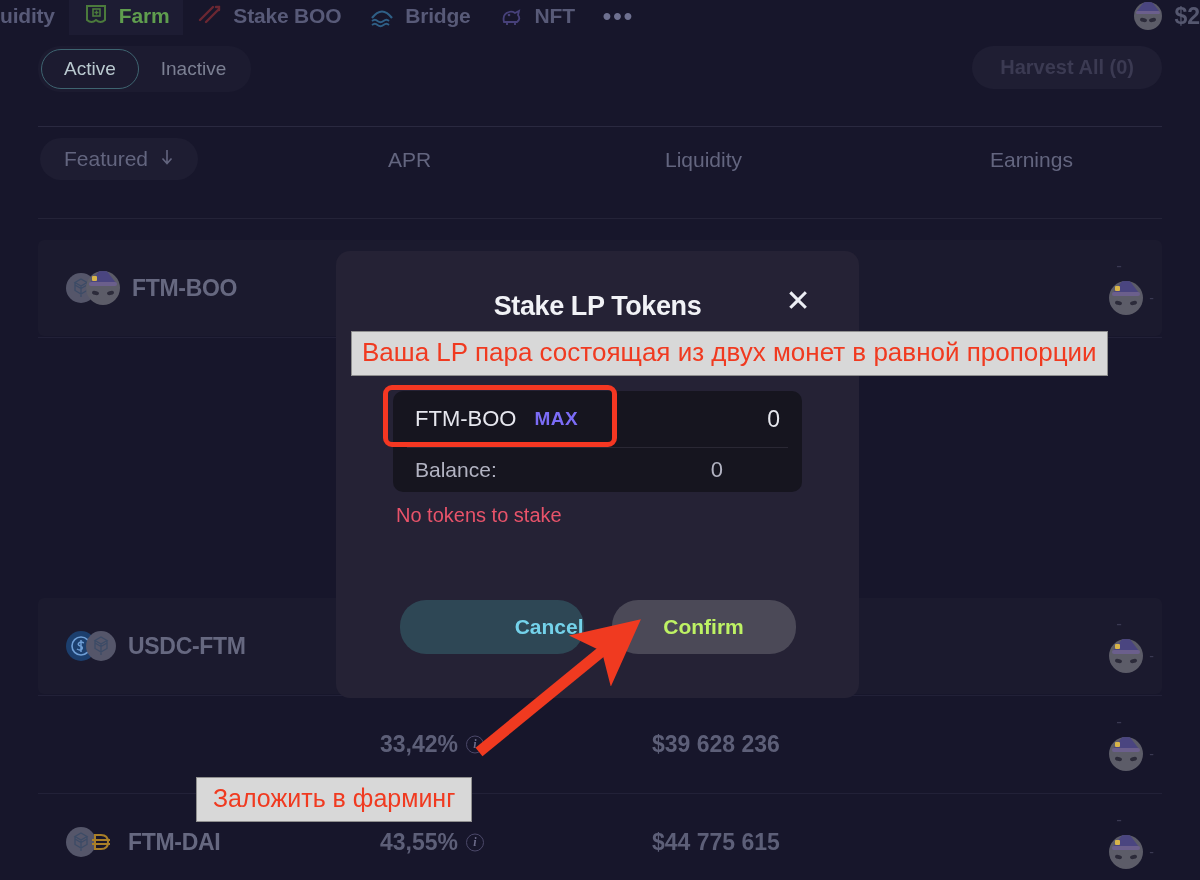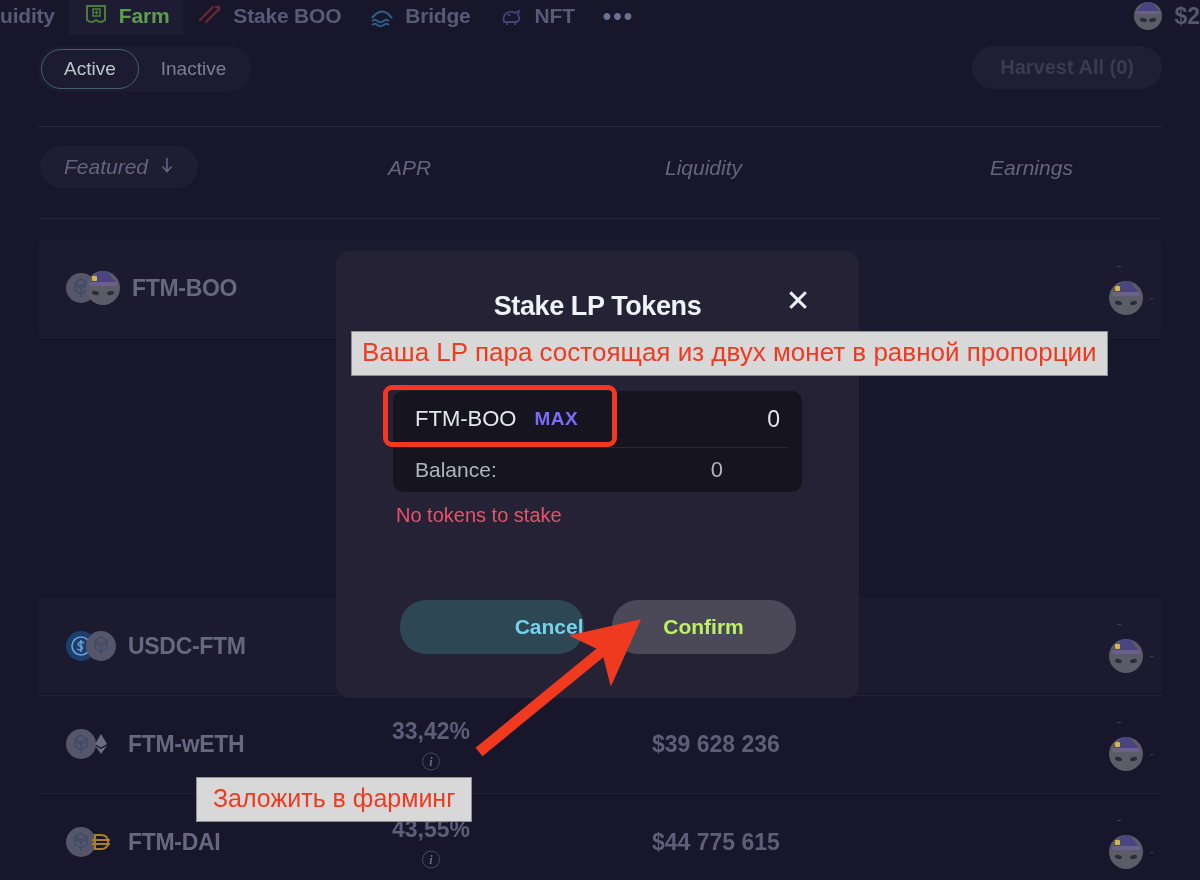--- a/index.html
+++ b/index.html
@@ -52,21 +52,21 @@
     padding: 10px 28px; border-radius: 22px;
     background: #1f1e33; color: #3b3a52;
     font-size: 20px; font-weight: 700; white-space: nowrap;
   }
 
   
   .thead-line {
     position: absolute; left: 38px; top: 126px; width: 1124px; height: 1px;
     background: #2a2940;
   }
-  .thead { position: absolute; left: 0; top: 146px; width: 1084px; height: 50px; font-style: italic; }
+  .thead { position: absolute; left: 0; top: 138px; width: 1084px; height: 50px; }
   .th {
     position: absolute; color: #63657f; font-size: 21px; white-space: nowrap;
   }
   .th.featured {
     left: 40px; top: 0; display: flex; align-items: center; gap: 12px;
     background: #1e1d32; border-radius: 22px; padding: 9px 24px;
   }
   .th.apr { left: 388px; top: 10px; }
   .th.liq { left: 665px; top: 10px; }
   .th.earn { left: 990px; top: 10px; }
@@ -93,23 +93,23 @@
     width: 30px; height: 30px; border-radius: 50%;
     display: flex; align-items: center; justify-content: center;
     position: relative; flex: none;
   }
   .coin.second { margin-left: -10px; }
   .pair-name {
     margin-left: 12px; color: #666880; font-size: 23px; font-weight: 700;
     white-space: nowrap; letter-spacing: -0.3px;
   }
   .apr-cell {
-    position: absolute; left: 392px; top: 50%; transform: translateY(-50%);
+    position: absolute; left: 380px; top: 50%; transform: translateY(-50%);
     color: #5d5f78; font-size: 23px; font-weight: 700;
-    display: flex; align-items: center; gap: 8px; white-space: nowrap; flex-direction: column;
+    display: flex; align-items: center; gap: 8px; white-space: nowrap;
   }
   .info-i {
     width: 18px; height: 18px; border-radius: 50%;
     border: 1px solid #4b4869; color: #6b6a88;
     font-size: 12px; display: flex; align-items: center; justify-content: center;
     font-style: italic; font-family: "Liberation Serif", serif;
   }
   .liq-cell {
     position: absolute; left: 652px; top: 50%; transform: translateY(-50%);
     color: #5d5f78; font-size: 23px; font-weight: 700; white-space: nowrap;
@@ -387,33 +387,20 @@
             <span class="eye r"></span>
         </span>
         <span class="earn-sub">-</span>
       </span>
     </div>
   </div>
   <div class="row-div" style="top:695px;"></div>
 
   <div class="row plain" style="top:696px;">
     <div class="rowbg"></div>
-    <div class="pairbox">
-      <span class="coin" style="background:#55566a;">
-        <svg viewBox="0 0 30 30" width="30" height="30">
-          <path d="M15 6 L21 9.5 L15 13 L9 9.5 Z M9 12 L15 15.5 L21 12 M15 13 L15 24 M9 9.5 v8 L15 21 L21 17.5 v-8" fill="none" stroke="#3c4b66" stroke-width="1.3"></path>
-        </svg>
-      </span>
-      <span class="coin second" style="z-index:2;">
-        <svg viewBox="0 0 30 30" width="30" height="30">
-          <path d="M15 5 L21 15 L15 18.5 L9 15 Z M15 20 L21 16.5 L15 25 L9 16.5 Z" fill="#6b6c85"></path>
-        </svg>
-      </span>
-      <span class="pair-name">FTM-wETH</span>
-    </div>
     <div class="apr-cell">
       <span>33,42%</span>
       <span class="info-i">i</span>
     </div>
     <div class="liq-cell">$39 628 236</div>
     <div class="earn-cell">
       <span class="earn-dash">-</span>
       <span class="earn-row">
         <span class="boo-av">
           <span class="hat"></span>

